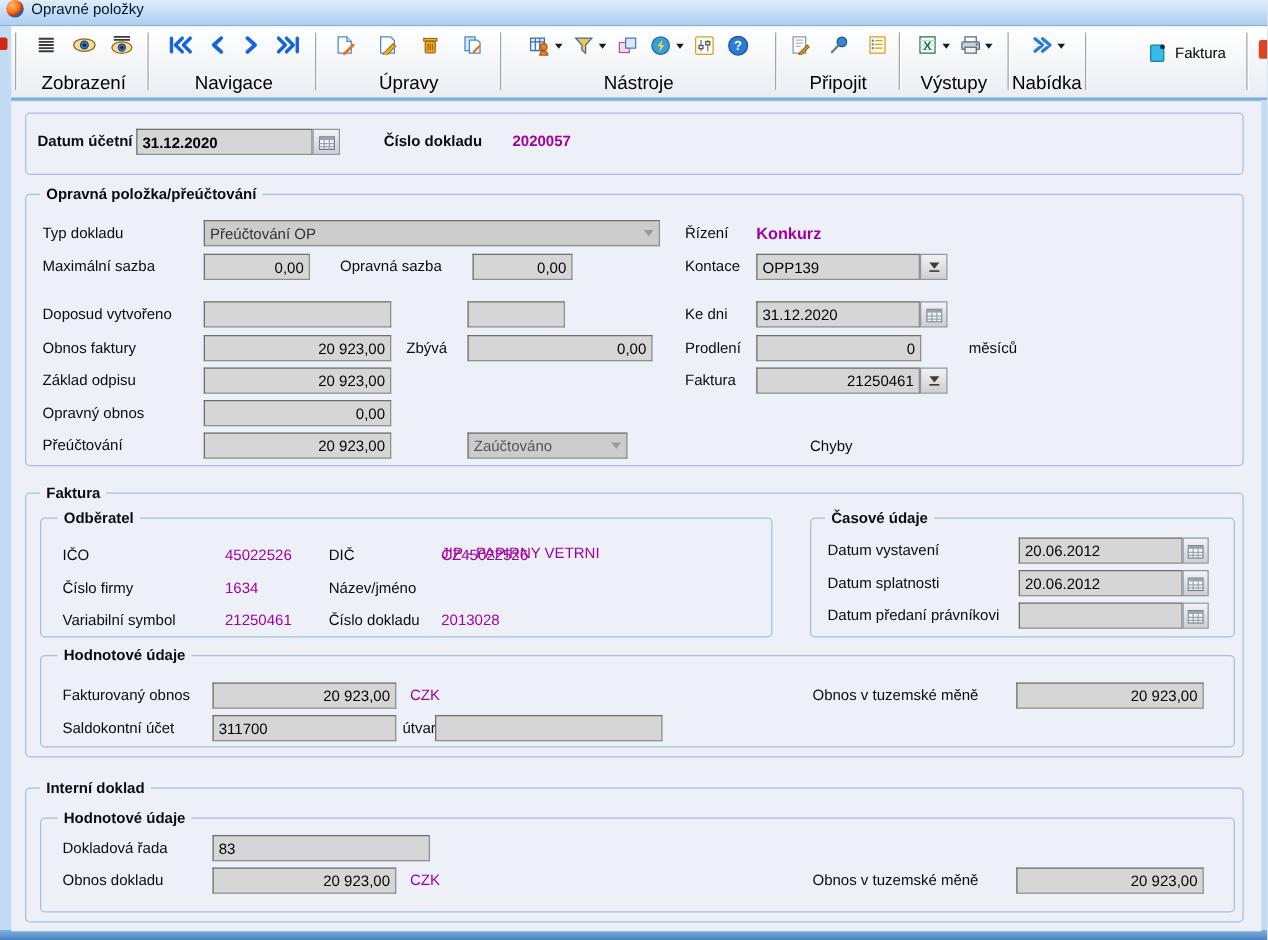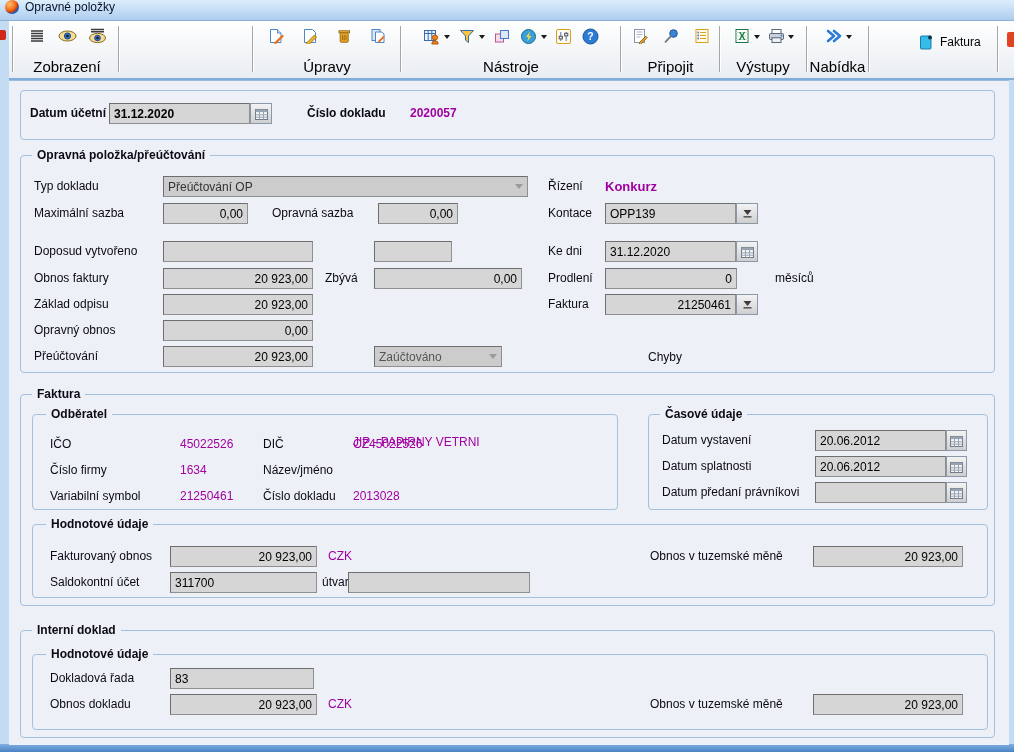--- a/index.html
+++ b/index.html
@@ -91,20 +91,47 @@
               <ellipse cx="9.5" cy="10" rx="8" ry="4.6" fill="#f2dc9a" stroke="#8a6a1a"></ellipse>
               <circle cx="9.5" cy="10" r="2.8" fill="#3b76c4" stroke="#24477c"></circle>
               <circle cx="9.5" cy="10" r="1.2" fill="#101820"></circle>
             </svg>
           </span>
       </div>
       <div class="tlabel">Zobrazení</div>
     </div>
     <div class="tsep" style="left:109px"></div>
 
+    <div class="tgroup" style="left:113px;width:130px;">
+      <div class="ticons" style="gap:9px;">
+        <span class="tico">
+            <svg width="22" height="16" viewBox="0 0 22 16">
+              <path d="M3.5,2 V14" stroke="#1565d8" stroke-width="3" stroke-linecap="round" fill="none"></path>
+              <path d="M13,2 L7,8 L13,14 M20,2 L14,8 L20,14" stroke="#1565d8" stroke-width="3" stroke-linecap="round" stroke-linejoin="round" fill="none"></path>
+            </svg>
+          </span>
+        <span class="tico">
+            <svg width="14" height="16" viewBox="0 0 14 16">
+              <path d="M11,2.5 L5,8 L11,13.5" stroke="#1565d8" stroke-width="3" stroke-linecap="round" stroke-linejoin="round" fill="none"></path>
+            </svg>
+          </span>
+        <span class="tico">
+            <svg width="14" height="16" viewBox="0 0 14 16">
+              <path d="M3,2.5 L9,8 L3,13.5" stroke="#1565d8" stroke-width="3" stroke-linecap="round" stroke-linejoin="round" fill="none"></path>
+            </svg>
+          </span>
+        <span class="tico">
+            <svg width="22" height="16" viewBox="0 0 22 16">
+              <path d="M18.5,2 V14" stroke="#1565d8" stroke-width="3" stroke-linecap="round" fill="none"></path>
+              <path d="M2,2 L8,8 L2,14 M9,2 L15,8 L9,14" stroke="#1565d8" stroke-width="3" stroke-linecap="round" stroke-linejoin="round" fill="none"></path>
+            </svg>
+          </span>
+      </div>
+      <div class="tlabel">Navigace</div>
+    </div>
     <div class="tsep" style="left:243px"></div>
 
     <div class="tgroup" style="left:247px;width:142px;">
       <div class="ticons" style="gap:14px;">
         <span class="tico">
             <svg width="16" height="16" viewBox="0 0 16 16">
               <path d="M2.5,1.5 h7 l3.5,3.5 v9.5 h-10.5 z" fill="#fff" stroke="#4a86c8"></path>
               <path d="M9.5,1.5 v3.5 h3.5" fill="#dce8f4" stroke="#4a86c8"></path>
               <path d="M7.5,15 L14.5,8" stroke="#e87020" stroke-width="2.4" stroke-linecap="round"></path>
             </svg>
@@ -414,20 +441,20 @@
   <span class="abs lbl" style="left:50px;top:572px;">Saldokontní účet</span>
   <input class="fld" style="left: 170px; top: 572px; width: 147px;" readonly="" value="311700">
   <span class="abs lbl" style="left:322px;top:572px;">útvar</span>
   <input class="fld" style="left: 348px; top: 572px; width: 182px;" readonly="" value="">
 
   <div class="fs" style="left:20px;top:630px;width:975px;height:108px;"></div>
   <span class="fst" style="left:32px;top:623px;">Interní doklad</span>
   <div class="fs" style="left:32px;top:654px;width:956px;height:76px;"></div>
   <span class="fst" style="left:46px;top:647px;">Hodnotové údaje</span>
   <span class="abs lbl" style="left:50px;top:668px;">Dokladová řada</span>
-  <input class="fld" style="left: 170px; top: 668px; width: 144px;" readonly="" value="83">
+  <input class="fld" style="left: 170px; top: 668px; width: 174px;" readonly="" value="83">
   <span class="abs lbl" style="left:50px;top:694px;">Obnos dokladu</span>
   <input class="fld num" style="left: 170px; top: 694px; width: 147px;" readonly="" value="20 923,00">
   <span class="abs lbl pv" style="left:328px;top:694px;">CZK</span>
   <span class="abs lbl" style="left:650px;top:694px;">Obnos v tuzemské měně</span>
   <input class="fld num" style="left: 813px; top: 694px; width: 150px;" readonly="" value="20 923,00">
 
 </div>
 
 </body></html>

